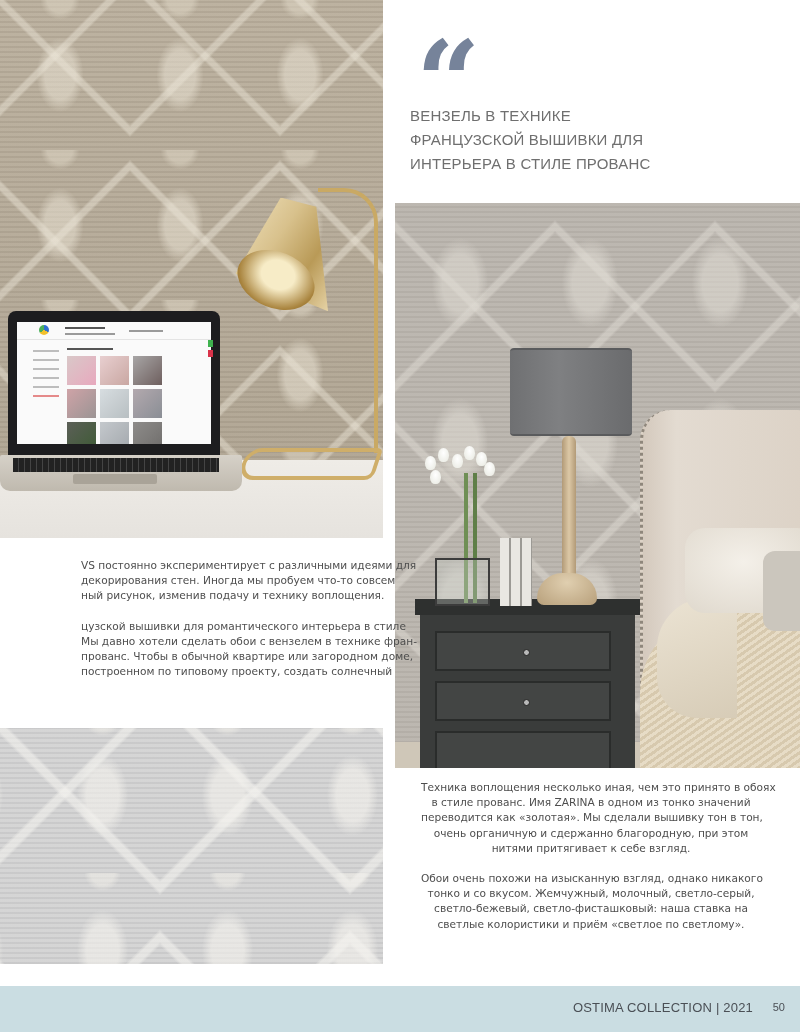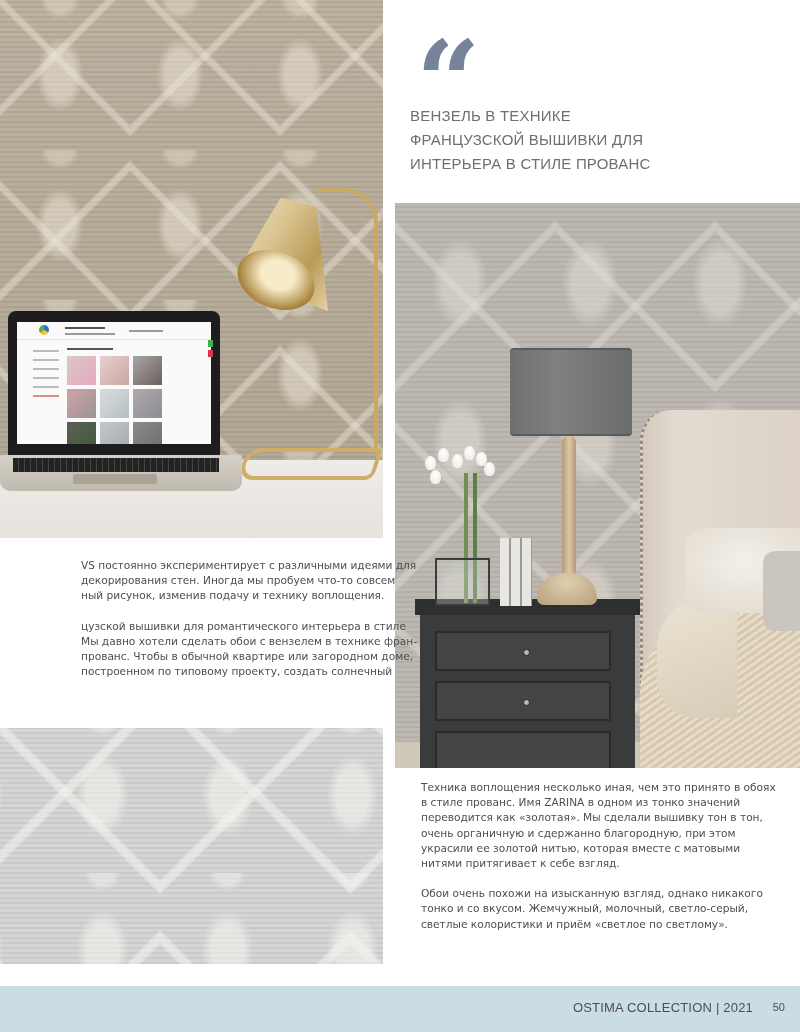--- a/index.html
+++ b/index.html
@@ -108,21 +108,21 @@
   .knob { position: absolute; left: 128px; width: 7px; height: 7px; border-radius: 50%; background: #b9b9b9; border: 1px solid #222; }
   .headboard { position: absolute; left: 245px; top: 207px; width: 170px; height: 360px; background: linear-gradient(90deg,#d4c9bd,#e3dbd1 20%,#dcd2c6); border-radius: 30px 12px 0 0; border-left: 3px dotted #8f877c; }
   .pillow { position: absolute; left: 290px; top: 325px; width: 130px; height: 85px; background: radial-gradient(ellipse at 45% 40%,#f4f0e9,#ddd6ca); border-radius: 20px 18px 10px 20px; }
   .pillow2 { position: absolute; left: 368px; top: 348px; width: 50px; height: 80px; background: #cbc6bd; border-radius: 12px; }
   .duvet { position: absolute; left: 245px; top: 410px; width: 175px; height: 160px; background: repeating-linear-gradient(-35deg,#d7c9ae 0 3px,#e7dcc6 3px 6px); border-radius: 80px 0 0 0; }
   .throw { position: absolute; left: 262px; top: 395px; width: 80px; height: 120px; background: linear-gradient(160deg,#ebe3d3,#d7ccb7); border-radius: 50px 10px 0 40px; }
 
   
   .body-text {
     position: absolute; font-family: "DejaVu Sans", sans-serif;
-    font-size: 10.6px; line-height: 15.2px; color: #4e4e4e; letter-spacing: 0;
+    font-size: 10.6px; line-height: 15.2px; color: #4e4e4e; letter-spacing: 0; text-align: center;
   }
   .body-text p { margin-bottom: 15px; }
   .body-text p span { display: block; white-space: nowrap; }
   .text-left { left: 81px; top: 558px; width: 300px; }
   .text-right { left: 421px; top: 780px; width: 340px; }
 
   
   .texture-bl {
     position: absolute; left: 0; top: 728px; width: 383px; height: 236px; overflow: hidden;
     background-color: #d3d3d3;
@@ -256,26 +256,26 @@
 <div class="texture-bl">
   <div class="damask"></div>
 </div>
 
 <div class="body-text text-right">
   <p>
     <span>Техника воплощения несколько иная, чем это принято в обоях</span>
     <span>в стиле прованс. Имя ZARINA в одном из тонко значений</span>
     <span>переводится как «золотая». Мы сделали вышивку тон в тон,</span>
     <span>очень органичную и сдержанно благородную, при этом</span>
-    <span>украсили ее золотой нитью, которая вместе с матовыми</span>
     <span>нитями притягивает к себе взгляд.</span>
   </p>
   <p>
     <span>Обои очень похожи на изысканную взгляд, однако никакого</span>
     <span>тонко и  со вкусом. Жемчужный, молочный, светло-серый,</span>
+    <span>светло-бежевый, светло-фисташковый: наша ставка на</span>
     <span>светлые колористики и приём «светлое по светлому».</span>
   </p>
 </div>
 
 <div class="footer">
   <span class="footer-brand">OSTIMA COLLECTION | 2021</span>
   <span class="footer-page">50</span>
 </div>
 
 </body></html>

